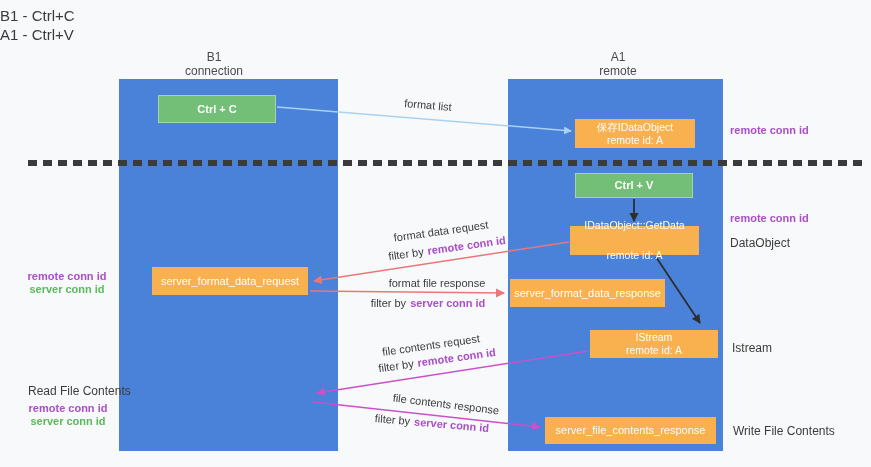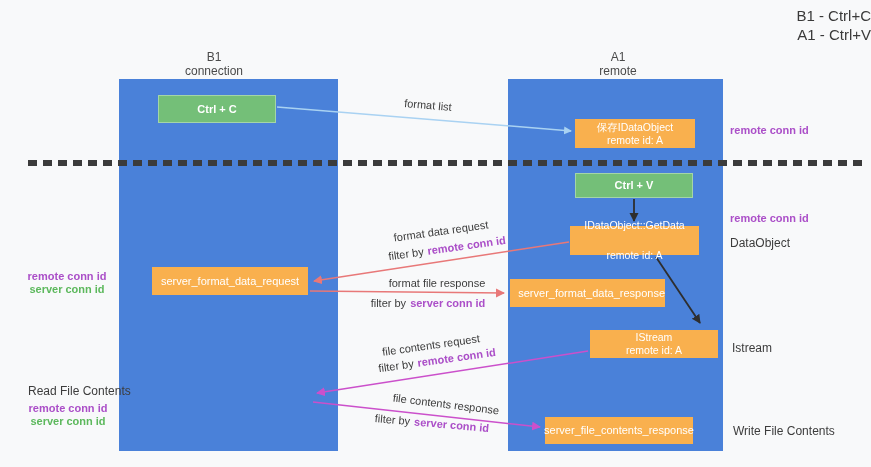--- a/index.html
+++ b/index.html
@@ -1,18 +1,18 @@
 <!DOCTYPE html>
 <html><head>
 <meta charset="utf-8">
 <style>
   html,body{margin:0;padding:0;background:#f8f9fa;font-family:"Liberation Sans",sans-serif;}
   #stage{position:relative;width:871px;height:467px;overflow:hidden;background:#f8f9fa;}
   .abs{position:absolute;}
-  .title{left:0;right:0;top:6px;text-align:right;font-size:15px;line-height:19px;color:#3a3a3a;}
+  .title{left:0;right:0;top:6px;text-align:left;font-size:15px;line-height:19px;color:#3a3a3a;}
   .col-header{text-align:center;font-size:12px;line-height:14px;color:#4a4a4a;}
   .lifeline{background:#4a81d9;}
   .dashes{left:28px;top:160px;width:834px;height:6px;
     background:repeating-linear-gradient(90deg,#3b3b3b 0 9px,transparent 9px 15px);}
   .box{display:flex;flex-direction:column;align-items:center;justify-content:center;
     color:#ffffff;font-size:11px;line-height:13px;text-align:center;box-sizing:border-box;}
   .green{background:#74bf78;border:1px solid rgba(255,255,255,0.35);font-weight:bold;}
   .orange{background:#f9b04e;}
   .side-label{font-size:12px;line-height:14px;color:#3c3c3c;white-space:nowrap;}
   .bold{font-weight:bold;font-size:11px;}
@@ -86,31 +86,31 @@
 
   <div class="abs box orange" style="left:570px;top:226px;width:129px;height:29px;font-size:10.5px;gap:17px;">
     <div>IDataObject::GetData</div>
     <div>remote id: A</div>
   </div>
 
   <div class="abs box orange" style="left:152px;top:267px;width:156px;height:28px;">
     <div>server_format_data_request</div>
   </div>
 
-  <div class="abs box orange" style="left:510px;top:279px;width:155px;height:28px;align-items:flex-end;">
+  <div class="abs box orange" style="left:510px;top:279px;width:155px;height:28px;">
     <div>server_format_data_response</div>
   </div>
 
   <div class="abs box orange" style="left:590px;top:330px;width:128px;height:28px;font-size:10.5px;">
     <div>IStream</div>
     <div>remote id: A</div>
   </div>
 
 
-  <div class="abs box orange" style="left:545px;top:417px;width:148px;height:27px;">
+  <div class="abs box orange" style="left:545px;top:417px;width:171px;height:27px;">
     <div>server_file_contents_response</div>
   </div>
 
   <div class="abs side-label bold purple" style="left:730px;top:123px;">remote conn id</div>
   <div class="abs side-label bold purple" style="left:730px;top:211px;">remote conn id</div>
   <div class="abs side-label" style="left:730px;top:236px;">DataObject</div>
   <div class="abs side-label" style="left:732px;top:341px;">Istream</div>
   <div class="abs side-label" style="left:733px;top:424px;">Write File Contents</div>
 
   <div class="abs side-label bold purple" style="left:27px;top:269px;width:80px;text-align:center;">remote conn id</div>

